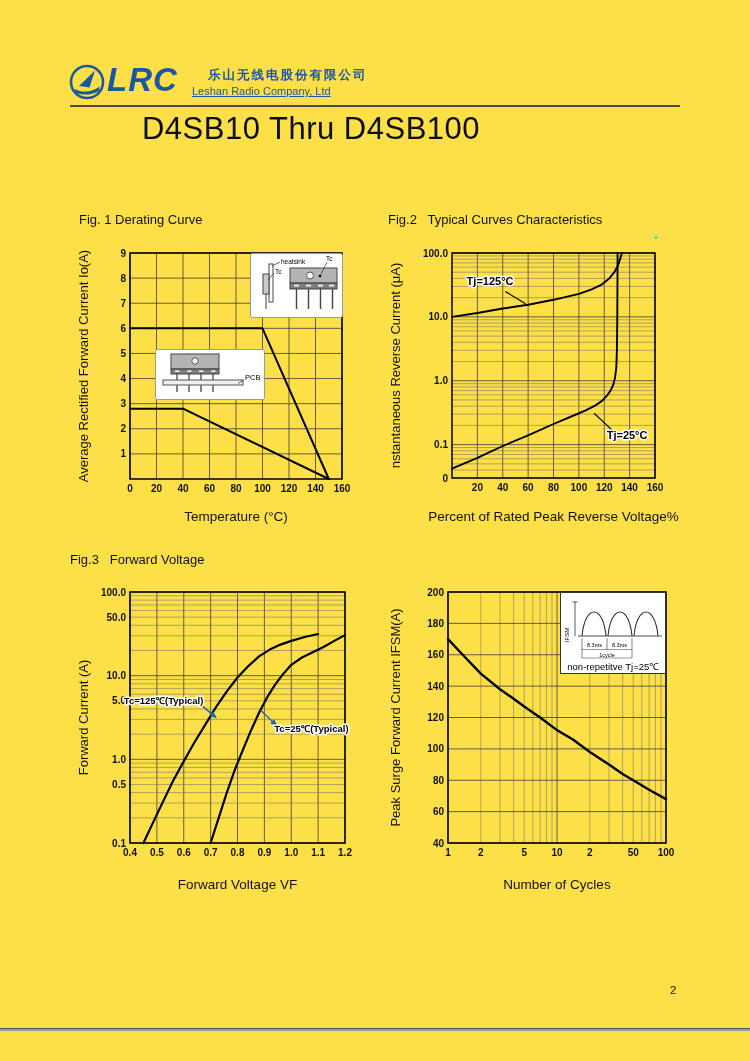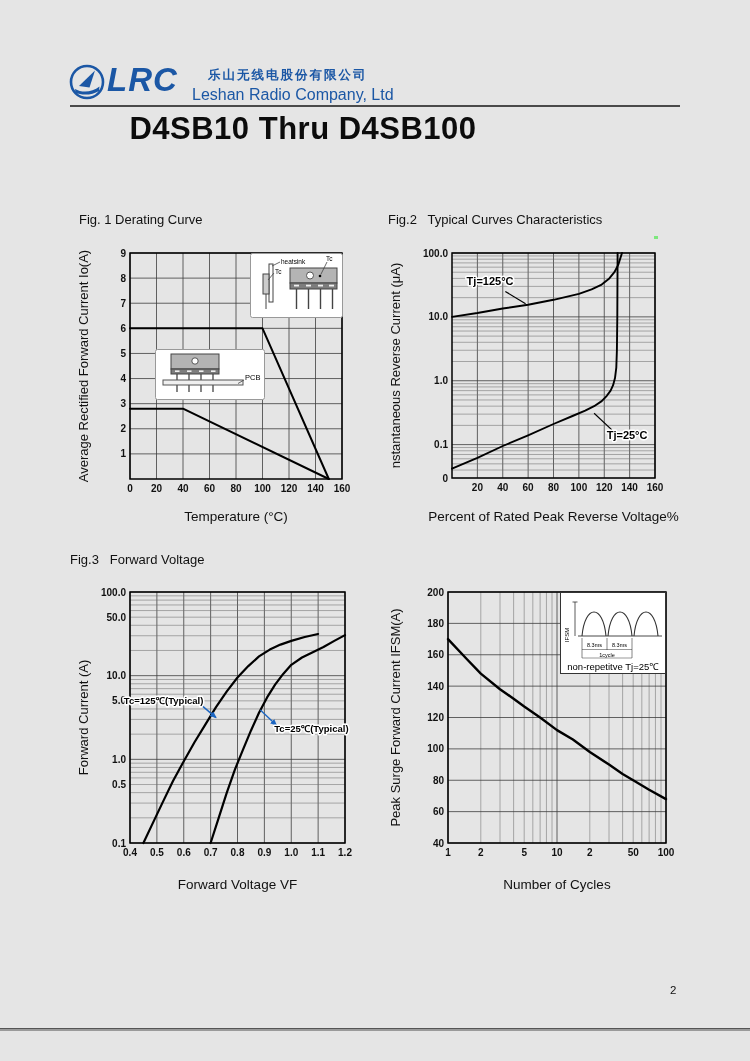--- a/index.html
+++ b/index.html
@@ -1,29 +1,29 @@
 <!DOCTYPE html>
 <html><head>
 <meta charset="utf-8">
 <style>
   html,body{margin:0;padding:0;background:#fff;}
   body{width:750px;height:1061px;position:relative;overflow:hidden;
        font-family:"Liberation Sans",sans-serif;color:#111;}
-  #page{position:absolute;inset:0;background:#e5e5e5;}
+  #page{position:absolute;inset:0;background:#fde047;}
   .abs{position:absolute;}
   svg{display:block;overflow:visible;font-family:"Liberation Sans",sans-serif;}
 
   
   .brand-text{font-size:33px;font-weight:800;font-style:italic;color:#1b57a5;letter-spacing:1px;line-height:1;}
   .logo-cn{font-size:12.5px;font-weight:700;color:#1b57a5;letter-spacing:2px;line-height:1.2;margin-left:16px;}
-  .logo-en{font-size:16px;color:#1b57a5;line-height:1.2;}
+  .logo-en{font-size:11px;color:#1b57a5;line-height:1.2;text-decoration:underline;}
   .header-rule{left:70px;top:105px;width:610px;height:2px;background:#4a4a4a;}
 
-  .page-title{left:0;top:111px;width:606px;text-align:center;
-              font-size:31px;font-weight:700;letter-spacing:.5px;color:#0c0c0c;}
+  .page-title{left:8px;top:111px;width:606px;text-align:center;
+              font-size:31px;font-weight:400;letter-spacing:.5px;color:#0c0c0c;}
   .section{left:70px;top:176px;width:620px;white-space:pre;}
   .section-number{font-size:16px;color:#111;margin-right:14px;}
   .section-title{font-size:17px;font-weight:700;color:#0c0c0c;}
   .section-note{font-size:12.5px;font-weight:700;color:#0c0c0c;}
 
   .fig-caption{font-size:13px;color:#111;white-space:pre;}
   .chart{position:absolute;}
 
   .page-number{left:670px;top:984px;font-size:11.5px;color:#111;}
   .bottom-rule{left:0;top:1028px;width:750px;height:2px;background:#9a9a9a;border-top:1px solid #555;}

